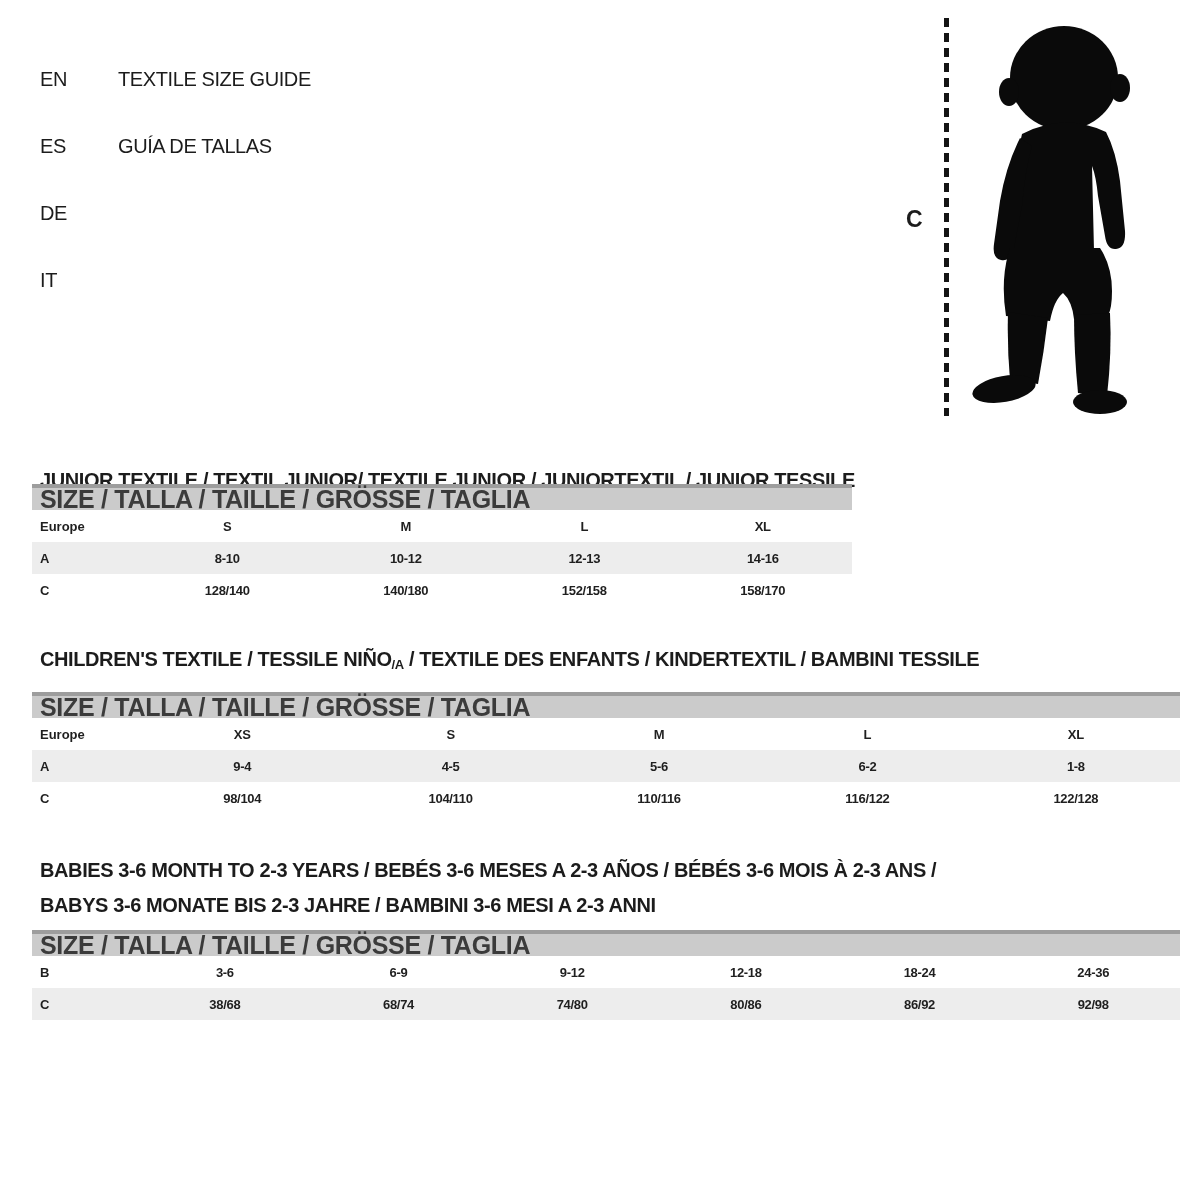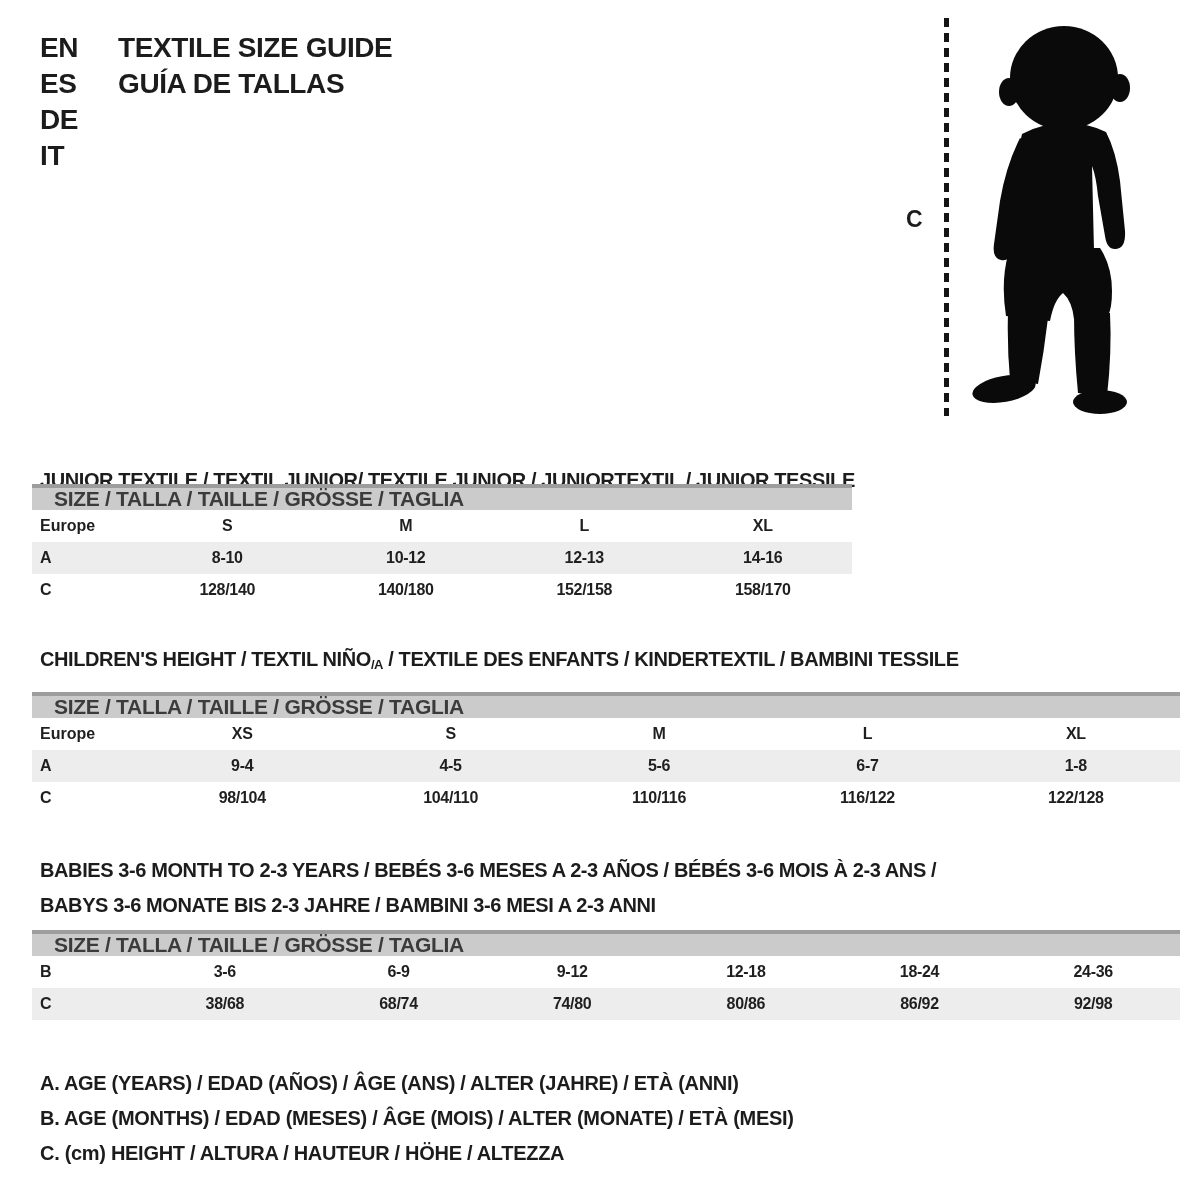--- a/index.html
+++ b/index.html
@@ -10,40 +10,40 @@
     --page-bg:#ffffff;
   }
   html,body{margin:0;padding:0;background:#f4f4f4;}
   .page{
     position:relative;width:1200px;height:1200px;background:var(--page-bg);
     font-family:"Liberation Sans","DejaVu Sans",sans-serif;color:var(--ink);
     overflow:hidden;margin:0 auto;
   }
   
   .lang-block{position:absolute;left:40px;top:30px;}
-  .lang-row{display:flex;line-height:36px;font-size:28px;font-weight:700;letter-spacing:-0.4px;}
+  .lang-row{display:flex;line-height:36px;font-size:20px;font-weight:400;letter-spacing:-0.4px;margin-top:31px;}
   .lang-code{width:78px;flex:0 0 78px;}
   .lang-title{white-space:nowrap;}
   
   .dash-line{position:absolute;left:944px;top:18px;width:5px;height:398px;
     background:repeating-linear-gradient(180deg,#141414 0 9px,transparent 9px 15px);}
   .figure-label{position:absolute;left:906px;top:206px;font-size:23px;font-weight:700;}
   .baby-svg{position:absolute;left:962px;top:16px;width:186px;height:404px;}
   
   .sec-heading{position:absolute;left:40px;font-size:20px;font-weight:700;letter-spacing:-0.4px;white-space:nowrap;}
   .sec-heading .sub{font-size:13px;font-weight:700;position:relative;top:3px;}
   .babies-heading{line-height:35px;}
   
   .sg-table{position:absolute;left:32px;}
   .w-junior{width:820px;}
   .w-wide{width:1148px;}
   .thead{height:26px;border-top:4px solid var(--bar-top);background:var(--bar-bg);
-    font-size:21px;font-weight:700;color:#3b3b3b;letter-spacing:-0.3px;
-    display:flex;align-items:center;padding-left:22px;box-sizing:border-box;}
-  .trow{display:flex;align-items:center;height:32px;font-size:16px;font-weight:700;color:#1f1f1f;}
+    font-size:25px;font-weight:700;color:#3b3b3b;letter-spacing:-0.3px;
+    display:flex;align-items:center;padding-left:8px;box-sizing:border-box;}
+  .trow{display:flex;align-items:center;height:32px;font-size:13px;font-weight:700;color:#1f1f1f;}
   .trow.alt{background:var(--row-alt);}
   .tlabel{flex:0 0 106px;padding-left:8px;box-sizing:border-box;}
   .tcell{flex:1;text-align:center;letter-spacing:-0.3px;}
   
   .notes{position:absolute;left:40px;top:1066px;font-size:20px;font-weight:700;line-height:35px;letter-spacing:-0.3px;}
 </style>
 </head>
 <body>
 
 <div class="page">
@@ -102,38 +102,38 @@
     <div class="trow">
       <span class="tlabel">C</span>
       <span class="tcell">128/140</span>
       <span class="tcell">140/180</span>
       <span class="tcell">152/158</span>
       <span class="tcell">158/170</span>
     </div>
   </div>
 
   <div class="sec-heading" style="top:648px;">
-    <span>CHILDREN'S HEIGHT / TEXTIL NIÑO</span><span class="sub">/A</span><span> / TEXTILE DES ENFANTS / KINDERTEXTIL / BAMBINI TESSILE</span>
+    <span>CHILDREN'S TEXTILE / TESSILE NIÑO</span><span class="sub">/A</span><span> / TEXTILE DES ENFANTS / KINDERTEXTIL / BAMBINI TESSILE</span>
   </div>
   <div class="sg-table w-wide" style="top:692px;">
     <div class="thead">SIZE / TALLA / TAILLE / GRÖSSE / TAGLIA</div>
     <div class="trow">
       <span class="tlabel">Europe</span>
       <span class="tcell">XS</span>
       <span class="tcell">S</span>
       <span class="tcell">M</span>
       <span class="tcell">L</span>
       <span class="tcell">XL</span>
     </div>
     <div class="trow alt">
       <span class="tlabel">A</span>
       <span class="tcell">9-4</span>
       <span class="tcell">4-5</span>
       <span class="tcell">5-6</span>
-      <span class="tcell">6-7</span>
+      <span class="tcell">6-2</span>
       <span class="tcell">1-8</span>
     </div>
     <div class="trow">
       <span class="tlabel">C</span>
       <span class="tcell">98/104</span>
       <span class="tcell">104/110</span>
       <span class="tcell">110/116</span>
       <span class="tcell">116/122</span>
       <span class="tcell">122/128</span>
     </div>
@@ -158,19 +158,14 @@
       <span class="tlabel">C</span>
       <span class="tcell">38/68</span>
       <span class="tcell">68/74</span>
       <span class="tcell">74/80</span>
       <span class="tcell">80/86</span>
       <span class="tcell">86/92</span>
       <span class="tcell">92/98</span>
     </div>
   </div>
 
-  <div class="notes">
-    <div>A. AGE (YEARS) / EDAD (AÑOS) / ÂGE (ANS) / ALTER (JAHRE) / ETÀ (ANNI)</div>
-    <div>B. AGE (MONTHS) / EDAD (MESES) / ÂGE (MOIS) / ALTER (MONATE) / ETÀ (MESI)</div>
-    <div>C. (cm) HEIGHT / ALTURA / HAUTEUR / HÖHE / ALTEZZA</div>
-  </div>
 
 </div>
 
 </body></html>

